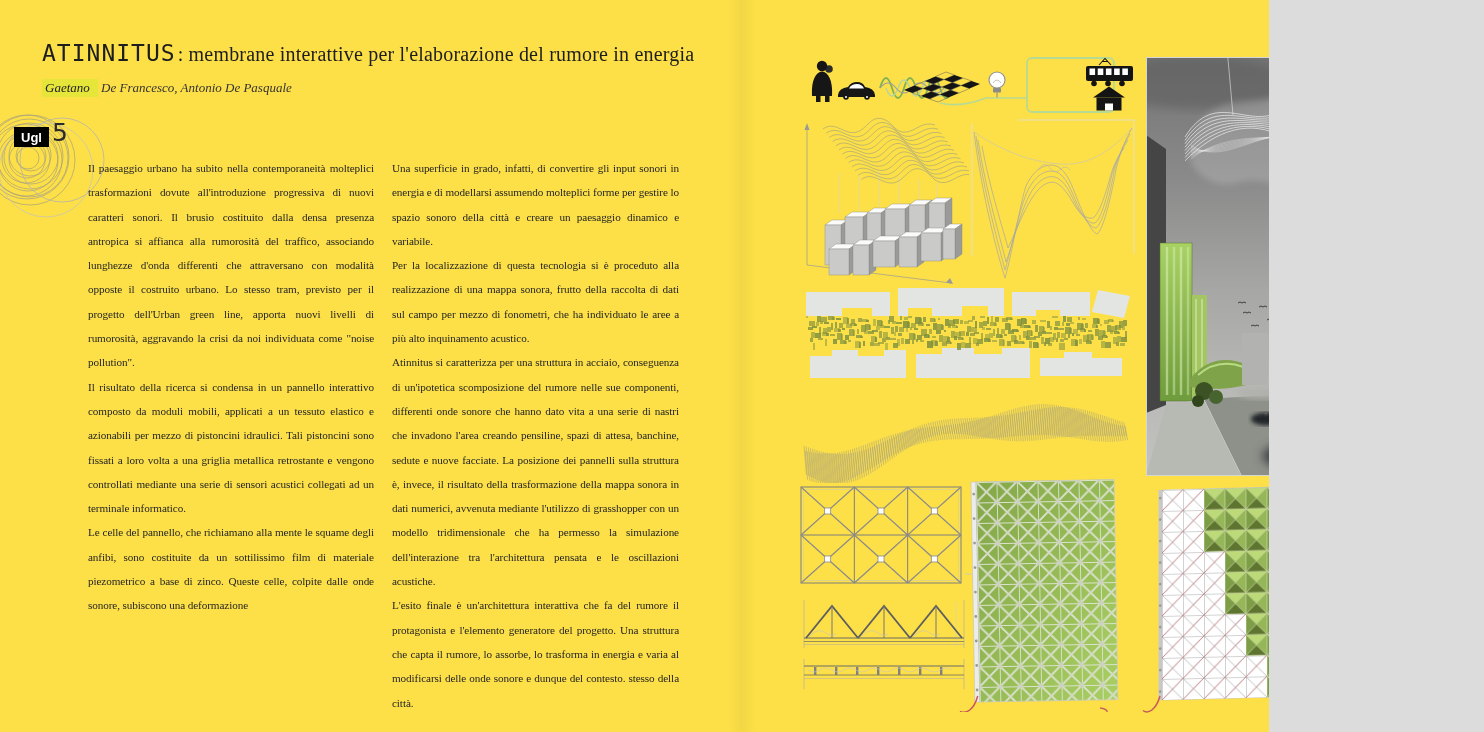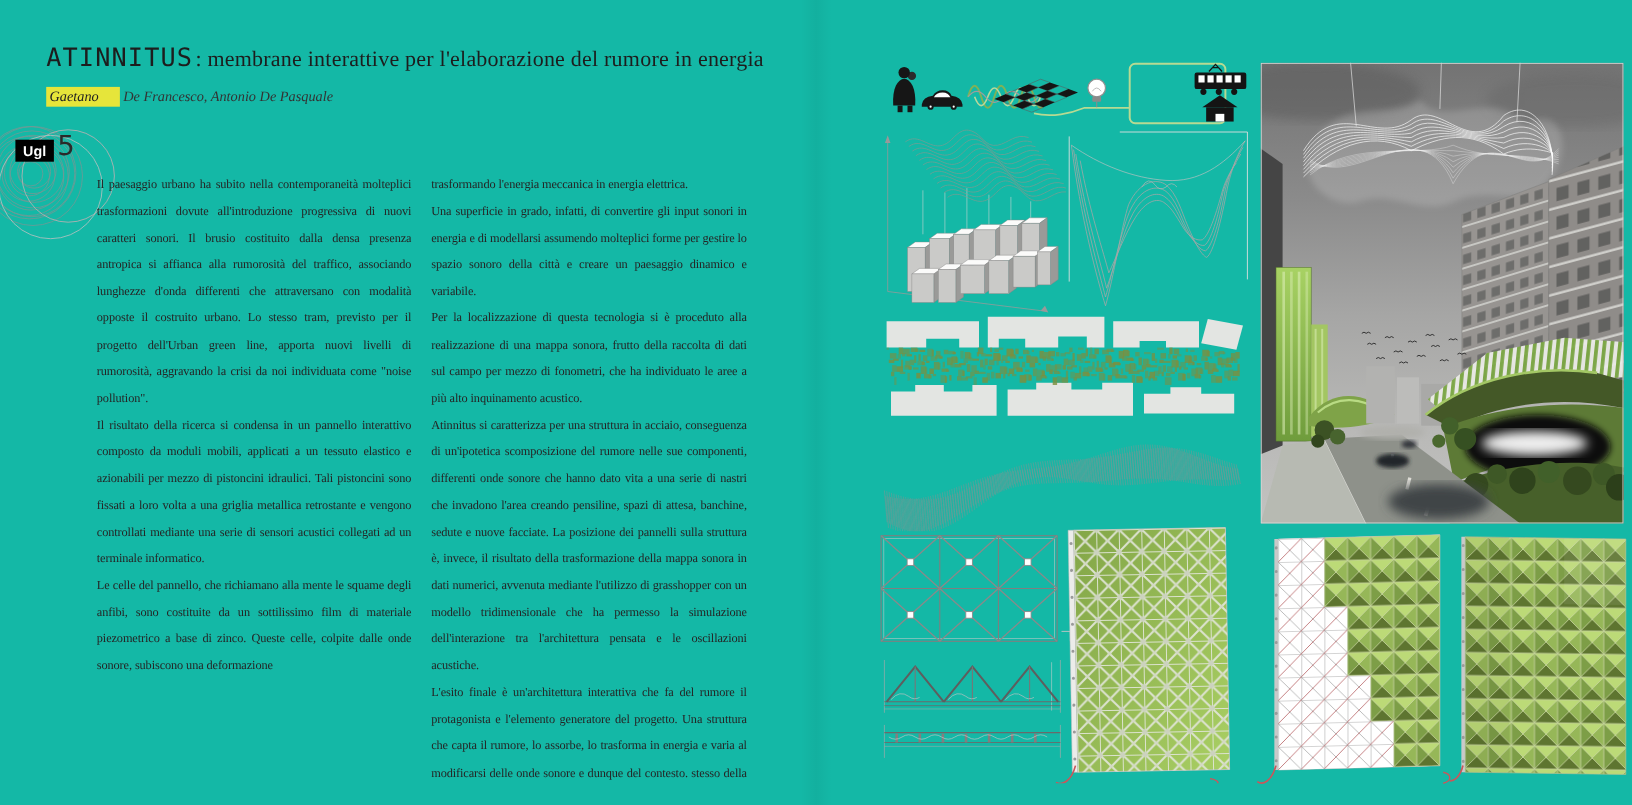--- a/index.html
+++ b/index.html
@@ -1,23 +1,23 @@
 <!DOCTYPE html>
 <html lang="it"><head>
 <meta charset="utf-8">
 <style>
   html,body{margin:0;padding:0;background:#dcdcdc;}
-  #canvas{position:relative;width:1484px;height:732px;background:#14b8a6;overflow:hidden;
+  #canvas{position:relative;width:1269px;height:732px;background:#fde047;overflow:hidden;
           font-family:"Liberation Serif",serif;color:#252525;}
   
   .title{position:absolute;left:42px;top:40px;display:flex;align-items:baseline;margin:0;font-weight:normal;}
   .t-main{font-family:"DejaVu Sans Mono",monospace;font-size:23px;letter-spacing:1px;color:#1d1d1d;}
   .t-rest{font-family:"Liberation Serif",serif;font-size:20px;letter-spacing:.2px;color:#1d1d1d;margin-left:2px;}
   .authors{position:absolute;left:42px;top:80px;margin:0;font-style:italic;font-size:13px;color:#333;}
-  .authors mark{background:#e6e53a;color:#222;padding:1px 19px 2px 3px;font-style:italic;}
+  .authors mark{background:#e6e53a;color:#222;padding:1px 8px 2px 3px;font-style:italic;}
   .logo{position:absolute;left:0;top:100px;width:112px;height:120px;}
   .logo-box{position:absolute;left:14px;top:27px;width:35px;height:20px;background:#000;color:#fff;
             font-family:Liberation Sans, sans-serif;font-size:13px;font-weight:bold;
             display:flex;align-items:center;justify-content:center;}
   .logo-num{position:absolute;left:52px;top:18px;font-family:"DejaVu Sans",sans-serif;font-size:25px;color:#2a2a2a;}
   .col{position:absolute;top:156px;height:558px;overflow:hidden;text-align:justify;
        font-size:11.2px;line-height:24.3px;letter-spacing:-.1px;}
   .col p{margin:0;}
   #col1{left:88px;width:286px;}
   #col2{left:392px;width:287px;}
@@ -147,21 +147,20 @@
     <span class="logo-num">5</span>
   </div>
 
   <div id="col1" class="col">
     <p>Il paesaggio urbano ha subito nella contemporaneità molteplici trasformazioni dovute all'introduzione progressiva di nuovi caratteri sonori. Il brusio costituito dalla densa presenza antropica si affianca alla rumorosità del traffico, associando lunghezze d'onda differenti che attraversano con modalità opposte il costruito urbano. Lo stesso tram, previsto per il progetto dell'Urban green line, apporta nuovi livelli di rumorosità, aggravando la crisi da noi individuata come "noise pollution".</p>
     <p>Il risultato della ricerca si condensa in un pannello interattivo composto da moduli mobili, applicati a un tessuto elastico e azionabili per mezzo di pistoncini idraulici. Tali pistoncini sono fissati a loro volta a una griglia metallica retrostante e vengono controllati mediante una serie di sensori acustici collegati ad un terminale informatico.</p>
     <p>Le celle del pannello, che richiamano alla mente le squame degli anfibi, sono costituite da un sottilissimo film di materiale piezometrico a base di zinco. Queste celle, colpite dalle onde sonore, subiscono una deformazione</p>
   </div>
 
   <div id="col2" class="col">
-    <p>trasformando l'energia meccanica in energia elettrica.</p>
     <p>Una superficie in grado, infatti, di convertire gli input sonori in energia e di modellarsi assumendo molteplici forme per gestire lo spazio sonoro della città e creare un paesaggio dinamico e variabile.</p>
     <p>Per la localizzazione di questa tecnologia si è proceduto alla realizzazione di una mappa sonora, frutto della raccolta di dati sul campo per mezzo di fonometri, che ha individuato le aree a più alto inquinamento acustico.</p>
     <p>Atinnitus si caratterizza per una struttura in acciaio, conseguenza di un'ipotetica scomposizione del rumore nelle sue componenti, differenti onde sonore che hanno dato vita a una serie di nastri che invadono l'area creando pensiline, spazi di attesa, banchine, sedute e nuove facciate. La posizione dei pannelli sulla struttura è, invece, il risultato della trasformazione della mappa sonora in dati numerici, avvenuta mediante l'utilizzo di grasshopper con un modello tridimensionale che ha permesso la simulazione dell'interazione tra l'architettura pensata e le oscillazioni acustiche.</p>
     <p>L'esito finale è un'architettura interattiva che fa del rumore il protagonista e l'elemento generatore del progetto. Una struttura che capta il rumore, lo assorbe, lo trasforma in energia e varia al modificarsi delle onde sonore e dunque del contesto. stesso della città.</p>
   </div>
 
   <div id="foot-left" class="foot">
     <span class="pagenum">70</span><span>Urban green line</span>
   </div>
 

